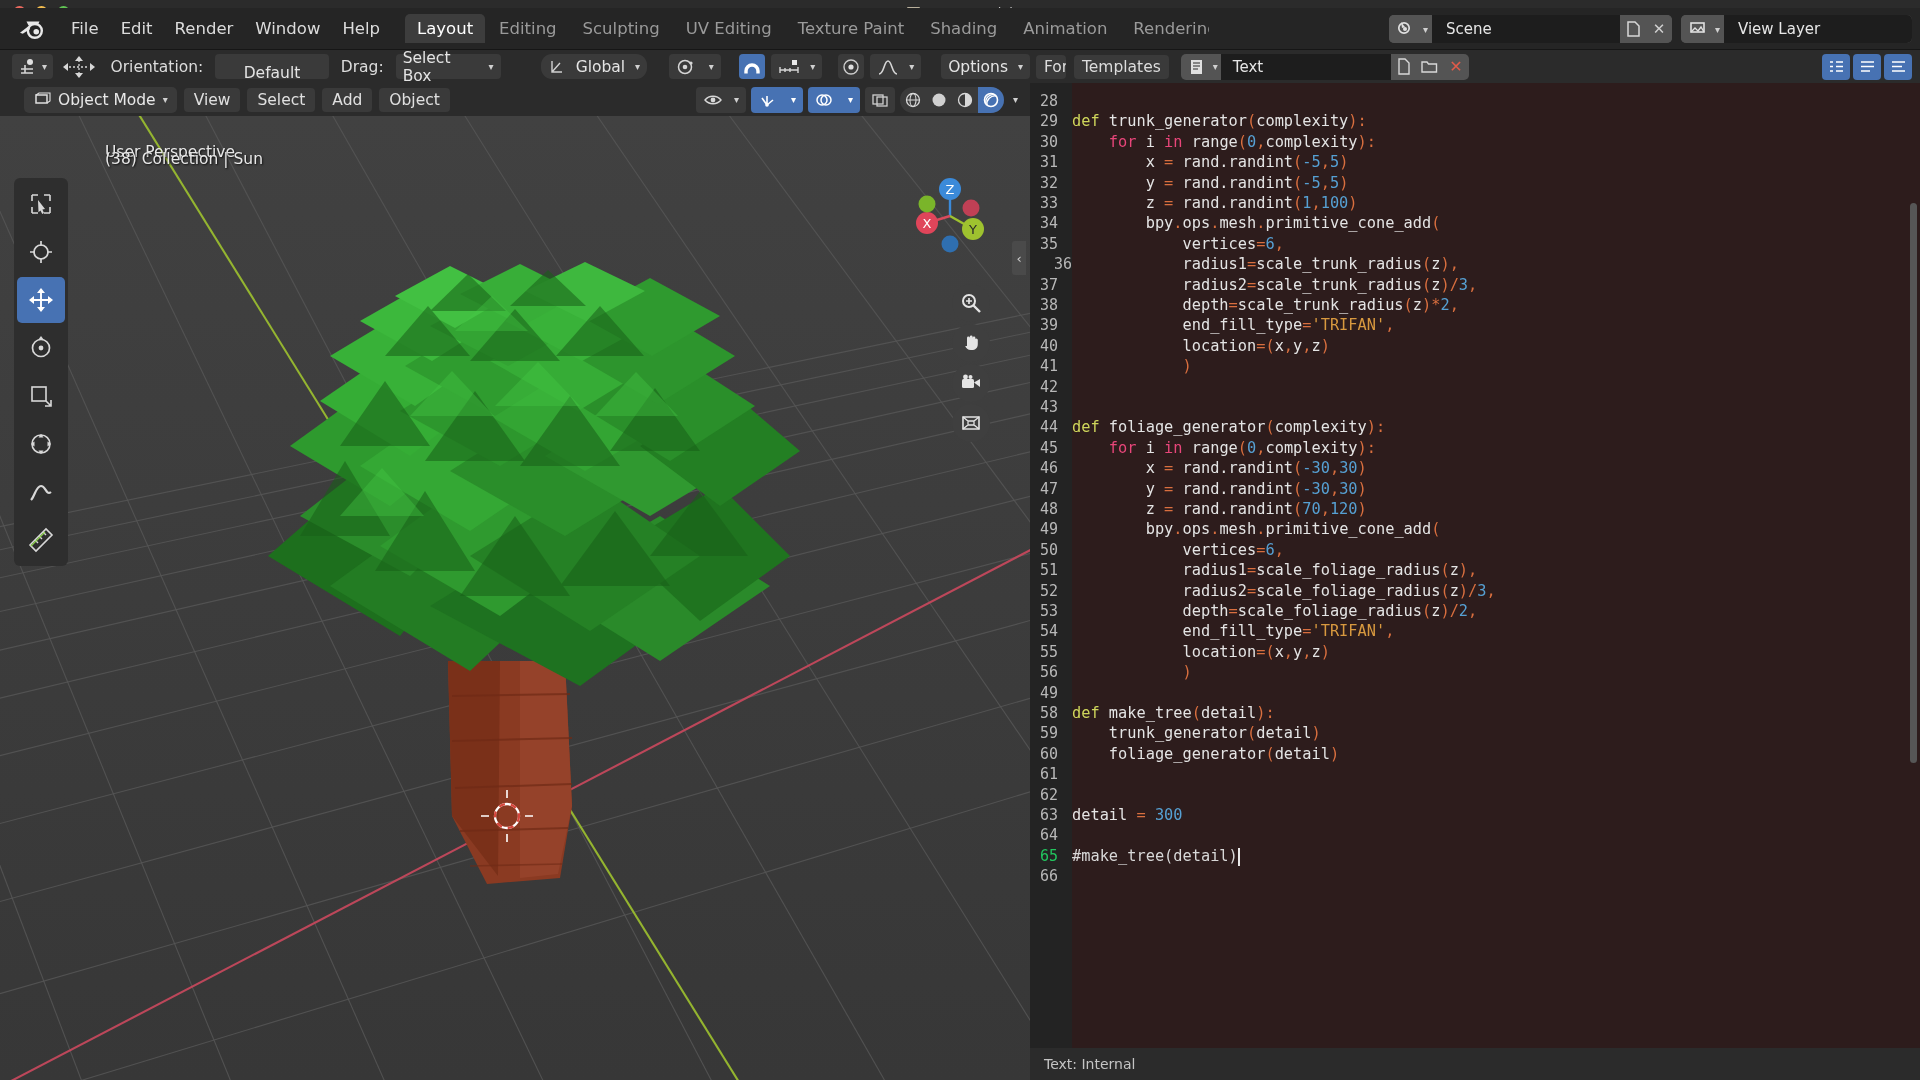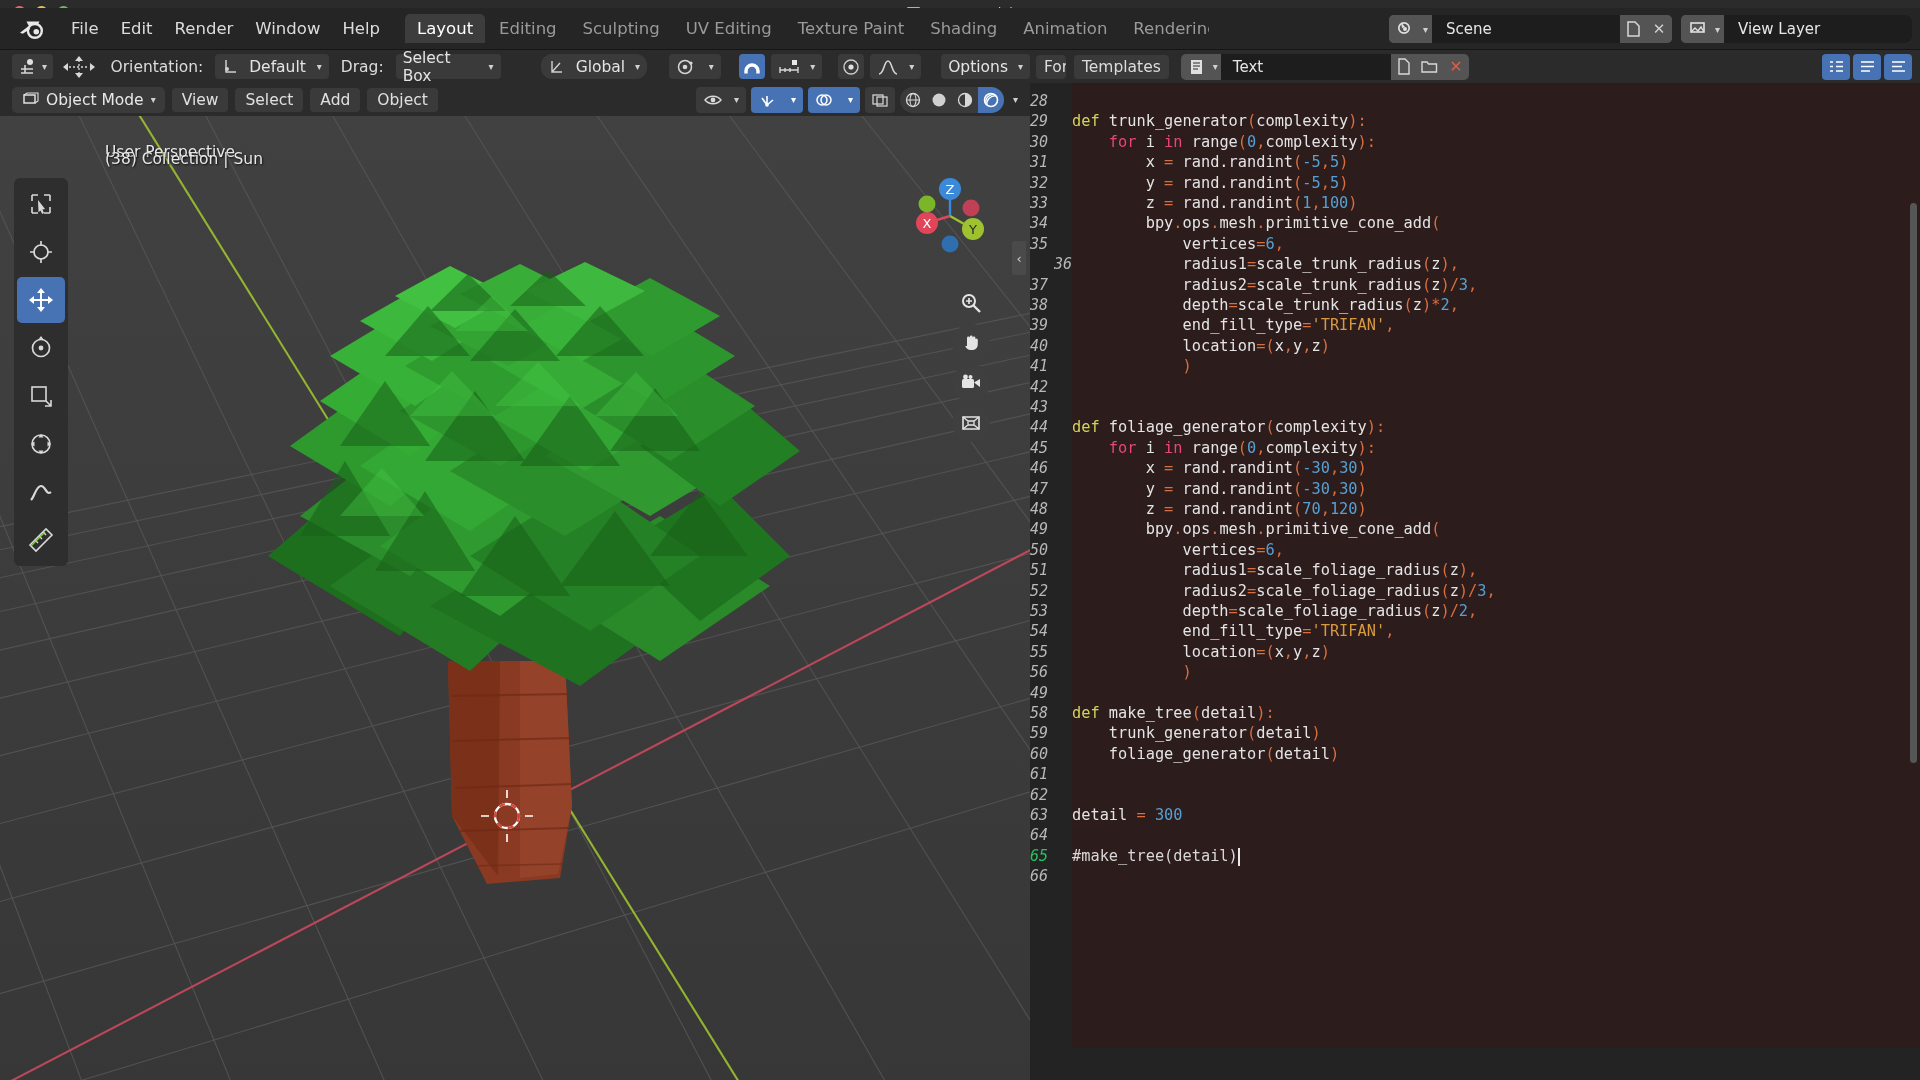--- a/index.html
+++ b/index.html
@@ -82,21 +82,21 @@
     height: 25px; background: #3a3a3a; border-radius: 4px; display: flex; align-items: center;
     justify-content: space-between; color: #e4e4e4; font-size: 15.5px; padding: 0 7px; gap: 10px;
   }
   .ts-icon { height: 25px; width: 30px; background: #3a3a3a; border-radius: 4px;
              display:flex; align-items:center; justify-content:center; }
   .ts-icon.on { background: #4772b3; }
 
   
   .vp-header {
     position: absolute; left: 0; top: 33px; width: 1030px; height: 33px;
-    background: #2b2b2b; display: flex; align-items: center; padding-left: 12px; gap: 7px;
+    background: #2b2b2b; display: flex; align-items: center; padding-left: 24px; gap: 7px;
   }
   .mode-btn {
     height: 26px; background: #3a3a3a; border-radius: 5px; display: flex; align-items: center;
     gap: 7px; padding: 0 9px; color: #e8e8e8; font-size: 15.5px;
   }
   .hdr-menu { color: #e0e0e0; font-size: 15.5px; background: #3a3a3a; border-radius: 4px; padding: 3px 10px; }
   .vp-header-right { position: absolute; right: 8px; display: flex; align-items: center; gap: 5px; }
   .shade-group { display: flex; background: #3a3a3a; border-radius: 13px; overflow: hidden; }
   .shade-ball { width: 26px; height: 26px; display:flex; align-items:center; justify-content:center; }
   .shade-ball.on { background: #4772b3; }
@@ -144,22 +144,22 @@
 
   .code-area {
     position: absolute; left: 0; top: 33px; width: 890px; height: 965px;
     background: #2d1c1c; font-family: "DejaVu Sans Mono", monospace; font-size: 15px;
     overflow: hidden;
   }
   .gutter {
     position: absolute; left: 0; top: 0; width: 42px; height: 965px; background: #232323;
   }
   .ln {
-    position: absolute; left: 0; width: 38px; text-align: left;
-    color: #b8b8b8; font-size: 15px; font-family: "DejaVu Sans Mono", monospace; font-style: italic;
+    position: absolute; left: 0; width: 38px; text-align: center;
+    color: #b8b8b8; font-size: 15px; font-family: "DejaVu Sans Mono", monospace;
   }
   .ln.cur { color: #22c55e; }
   .codeline {
     position: absolute; left: 42px; white-space: pre; color: #e4e4e4;
     font-family: "DejaVu Sans Mono", monospace; font-size: 15.3px;
   }
   .k-def { color: #cfd65b; }
   .k-kw  { color: #e8467a; }
   .k-num { color: #56a0d3; }
   .k-str { color: #d8993f; }
@@ -270,21 +270,21 @@
       <div class="ts-icon" style="background:transparent;width:46px;">
         <svg width="36" height="26" viewBox="0 0 36 26">
           <path d="M18 2 l-4 5 h8 z" fill="#d8d8d8"></path>
           <path d="M18 24 l-4 -5 h8 z" fill="#d8d8d8"></path>
           <path d="M2 13 l5 -4 v8 z" fill="#d8d8d8"></path>
           <path d="M34 13 l-5 -4 v8 z" fill="#d8d8d8"></path>
           <path d="M18 6 v14 M8 13 h20" stroke="#d8d8d8" stroke-width="1.3" stroke-dasharray="2 2"></path>
         </svg>
       </div>
       <span class="ts-label">Orientation:</span>
-      <div class="ts-drop" style="width:130px;">
+      <div class="ts-drop" style="width:130px;flex-direction:column;">
         <svg width="16" height="18" viewBox="0 0 16 18">
           <path d="M4 2 v12 h10" stroke="#d0d0d0" stroke-width="1.5" fill="none"></path>
           <circle cx="5" cy="11" r="2" fill="#d0d0d0"></circle>
         </svg>
         <span>Default</span>
         <span class="chev">▾</span>
       </div>
       <span class="ts-label">Drag:</span>
       <div class="ts-drop" style="width:120px;">
         <span>Select Box</span>
@@ -749,15 +749,18 @@
           <div class="codeline" style="top: 743.4px;"></div>
           <div class="ln cur" style="top: 763.8px;">65</div>
           <div class="codeline" style="top: 763.8px;"><span class="k-cmt">#make_tree(detail)</span></div>
           <div class="caret" style="top: 764.8px; height: 18px; left: 207.96px;"></div>
           <div class="ln" style="top: 784.2px;">66</div>
           <div class="codeline" style="top: 784.2px;"></div>
         </div>
       <div class="scroll-v"></div>
     </div>
 
+    <div class="te-footer">
+      <span>Text: Internal</span>
+    </div>
   </div>
 
 </div>
 
 </body></html>

